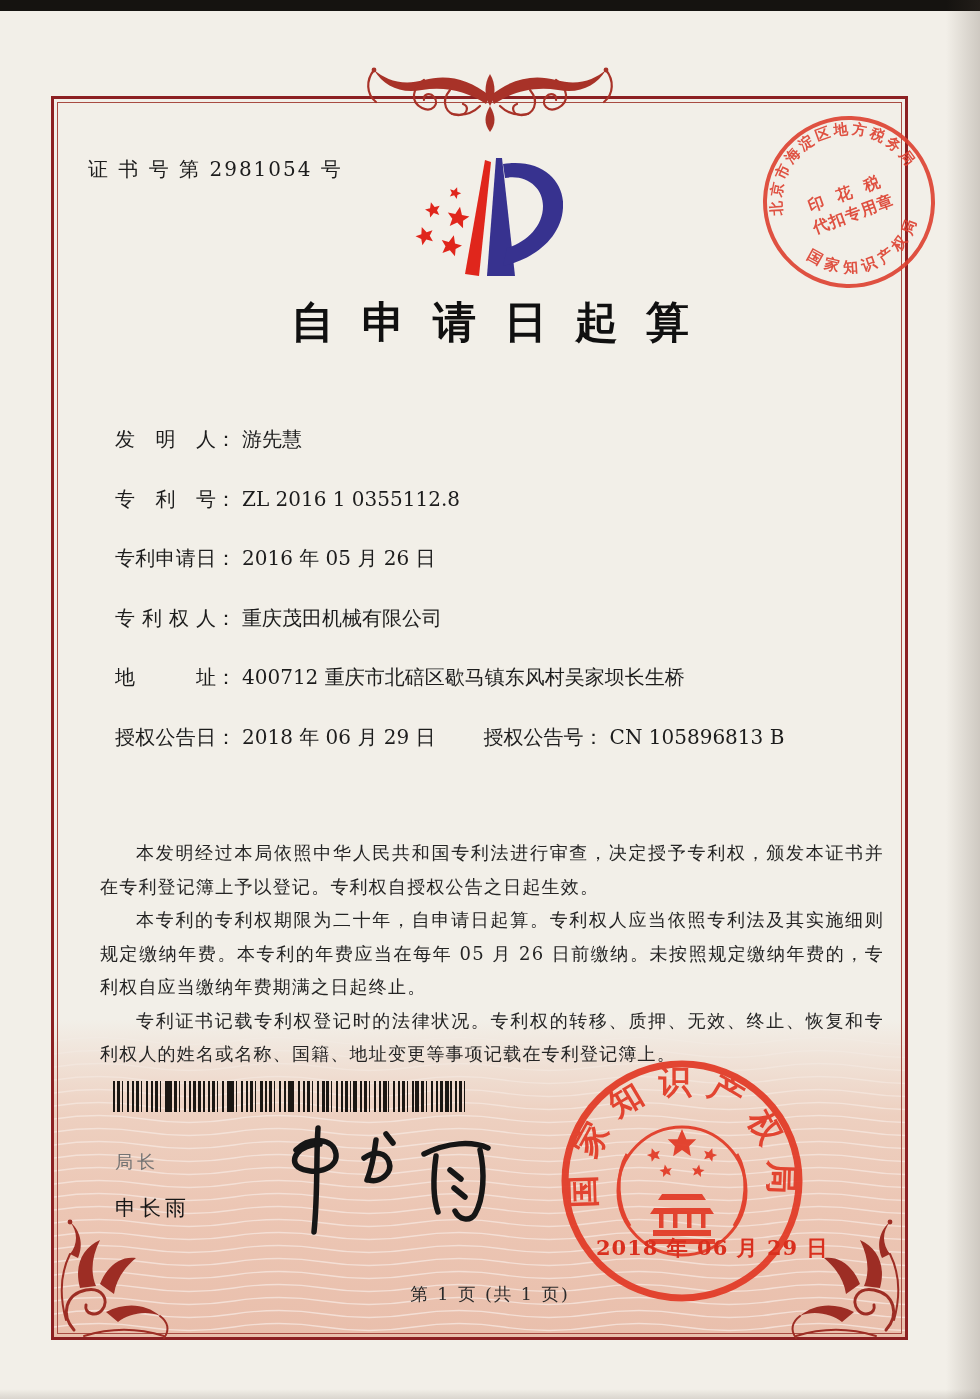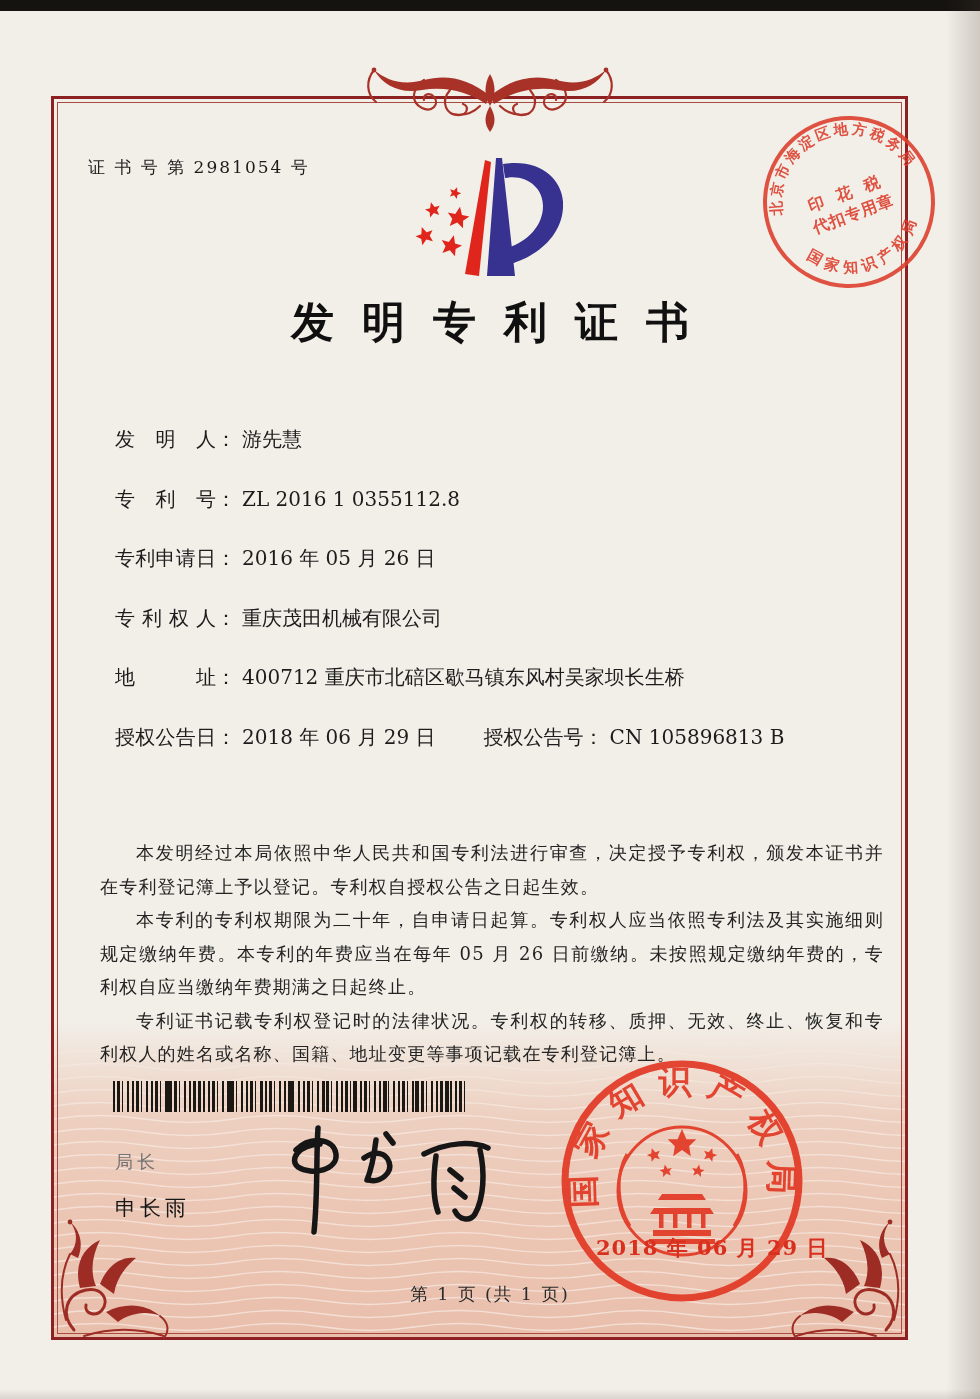--- a/index.html
+++ b/index.html
@@ -13,21 +13,21 @@
   
   .top-band{left:0;top:0;width:980px;height:11px;background:#151310;}
   .right-shadow{right:0;top:0;width:34px;height:1399px;
     background:linear-gradient(90deg,rgba(80,66,56,0) 0%,rgba(80,66,56,.22) 100%);}
   .bottom-shadow{left:0;bottom:0;width:980px;height:10px;
     background:linear-gradient(180deg,rgba(80,66,56,0),rgba(80,66,56,.15));}
   
   .frame{left:51px;top:96px;width:851px;height:1238px;border:3px solid #8c2022;}
   .frame-inner{position:absolute;inset:3px;border:1px solid #a84b42;}
   
-  .cert-no{left:88px;top:156px;font-size:17px;letter-spacing:2px;color:#1c1c1c;}
+  .cert-no{left:88px;top:156px;font-size:20px;letter-spacing:2px;color:#1c1c1c;}
   .title{left:0;top:294px;width:980px;text-align:center;font-size:43px;font-weight:700;
     letter-spacing:28px;text-indent:28px;color:#101010;}
   
   .fields{left:115px;top:426px;width:700px;font-size:20px;color:#1c1c1c;}
   .frow{height:26px;margin-bottom:33.5px;white-space:nowrap;}
   .flabel{display:inline-block;width:101px;text-align:justify;text-align-last:justify;vertical-align:bottom;}
   .colon{display:inline-block;margin-right:6px;}
   .grant-no-group{display:inline-block;margin-left:48px;}
   
   .paras{left:100px;top:836px;width:784px;font-size:18px;line-height:33.5px;
@@ -152,21 +152,21 @@
     <path d="M100,16 C140,10 162,34 160,60 C158,92 128,112 100,118 L104,100 C124,94 140,78 140,58 C140,40 124,26 102,30 Z" fill="#37328f"></path>
     <g fill="#e0261c">
       <use href="#star" transform="translate(52,45) scale(0.62) rotate(20)"></use>
       <use href="#star" transform="translate(30,62) scale(0.8) rotate(-15)"></use>
       <use href="#star" transform="translate(55,70) scale(1.15) rotate(10)"></use>
       <use href="#star" transform="translate(22,88) scale(0.95) rotate(-20)"></use>
       <use href="#star" transform="translate(48,98) scale(1.1) rotate(15)"></use>
     </g>
   </svg>
 
-  <div class="abs title">发明专利证书</div>
+  <div class="abs title">自申请日起算</div>
 
   <div class="abs fields">
     <div class="frow">
       <span class="flabel">发明人</span><span class="colon">：</span><span>游先慧</span>
     </div>
     <div class="frow">
       <span class="flabel">专利号</span><span class="colon">：</span><span>ZL 2016 1 0355112.8</span>
     </div>
     <div class="frow">
       <span class="flabel">专利申请日</span><span class="colon">：</span><span>2016 年 05 月 26 日</span>

